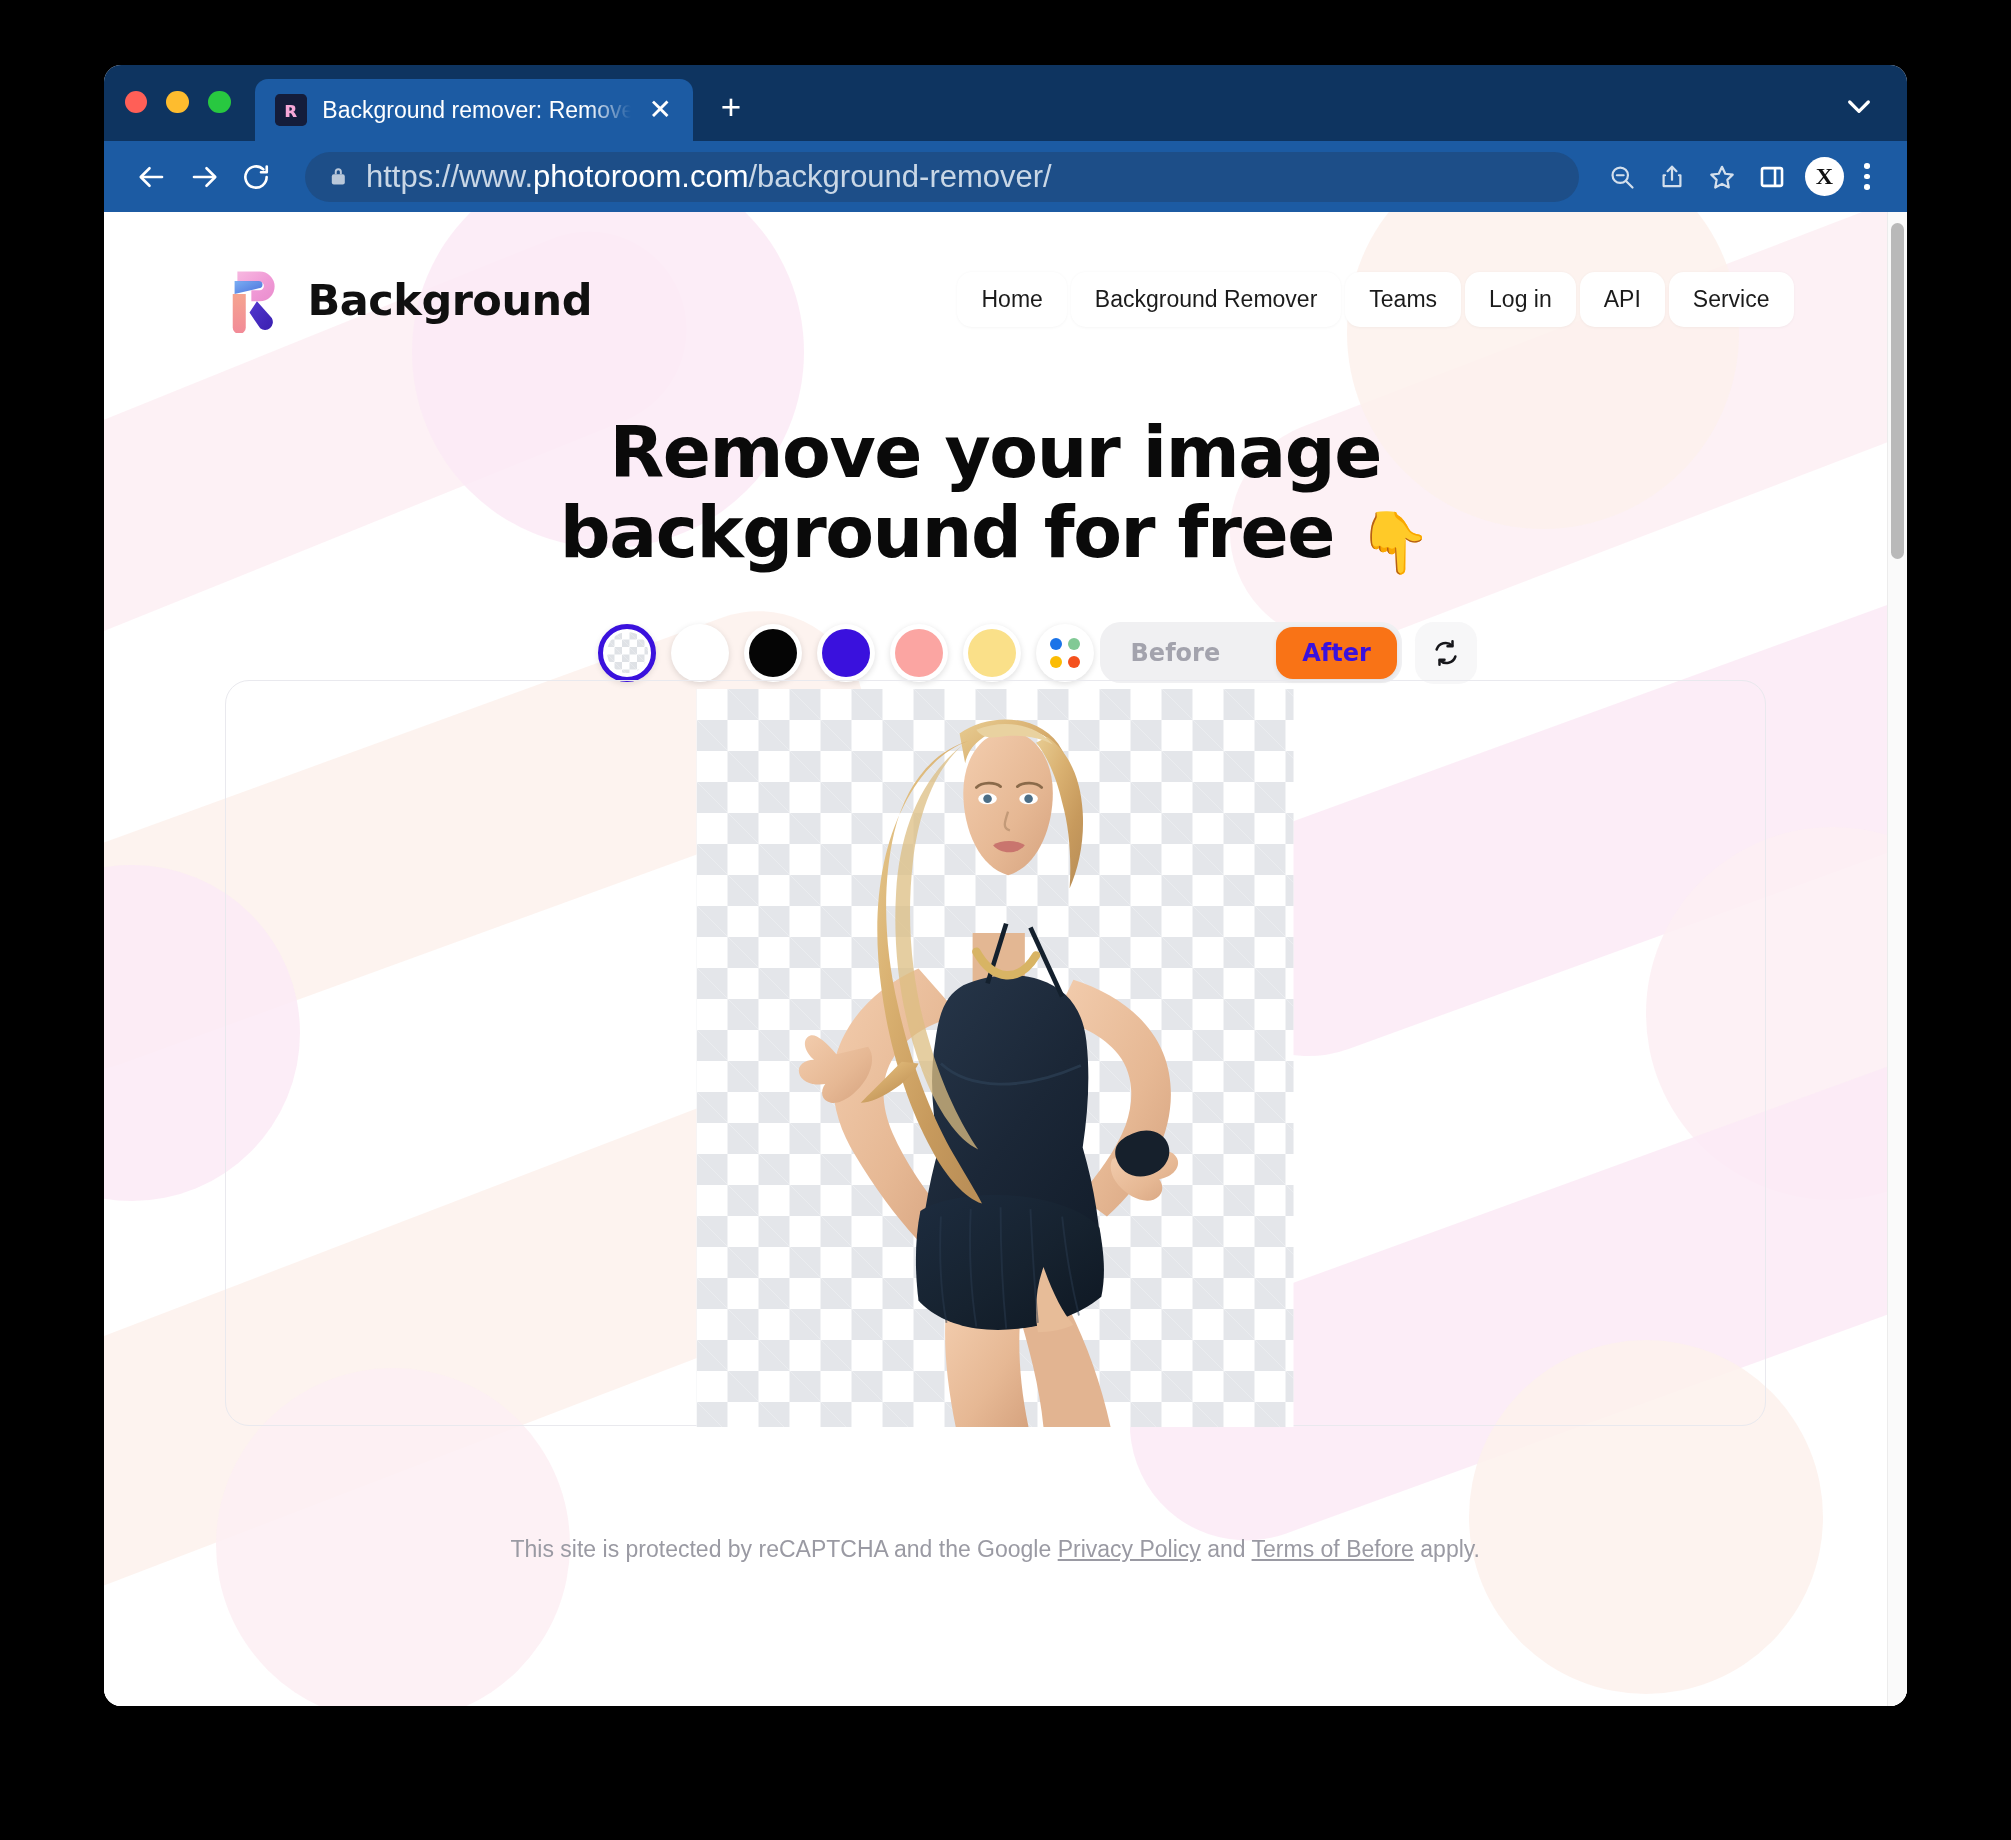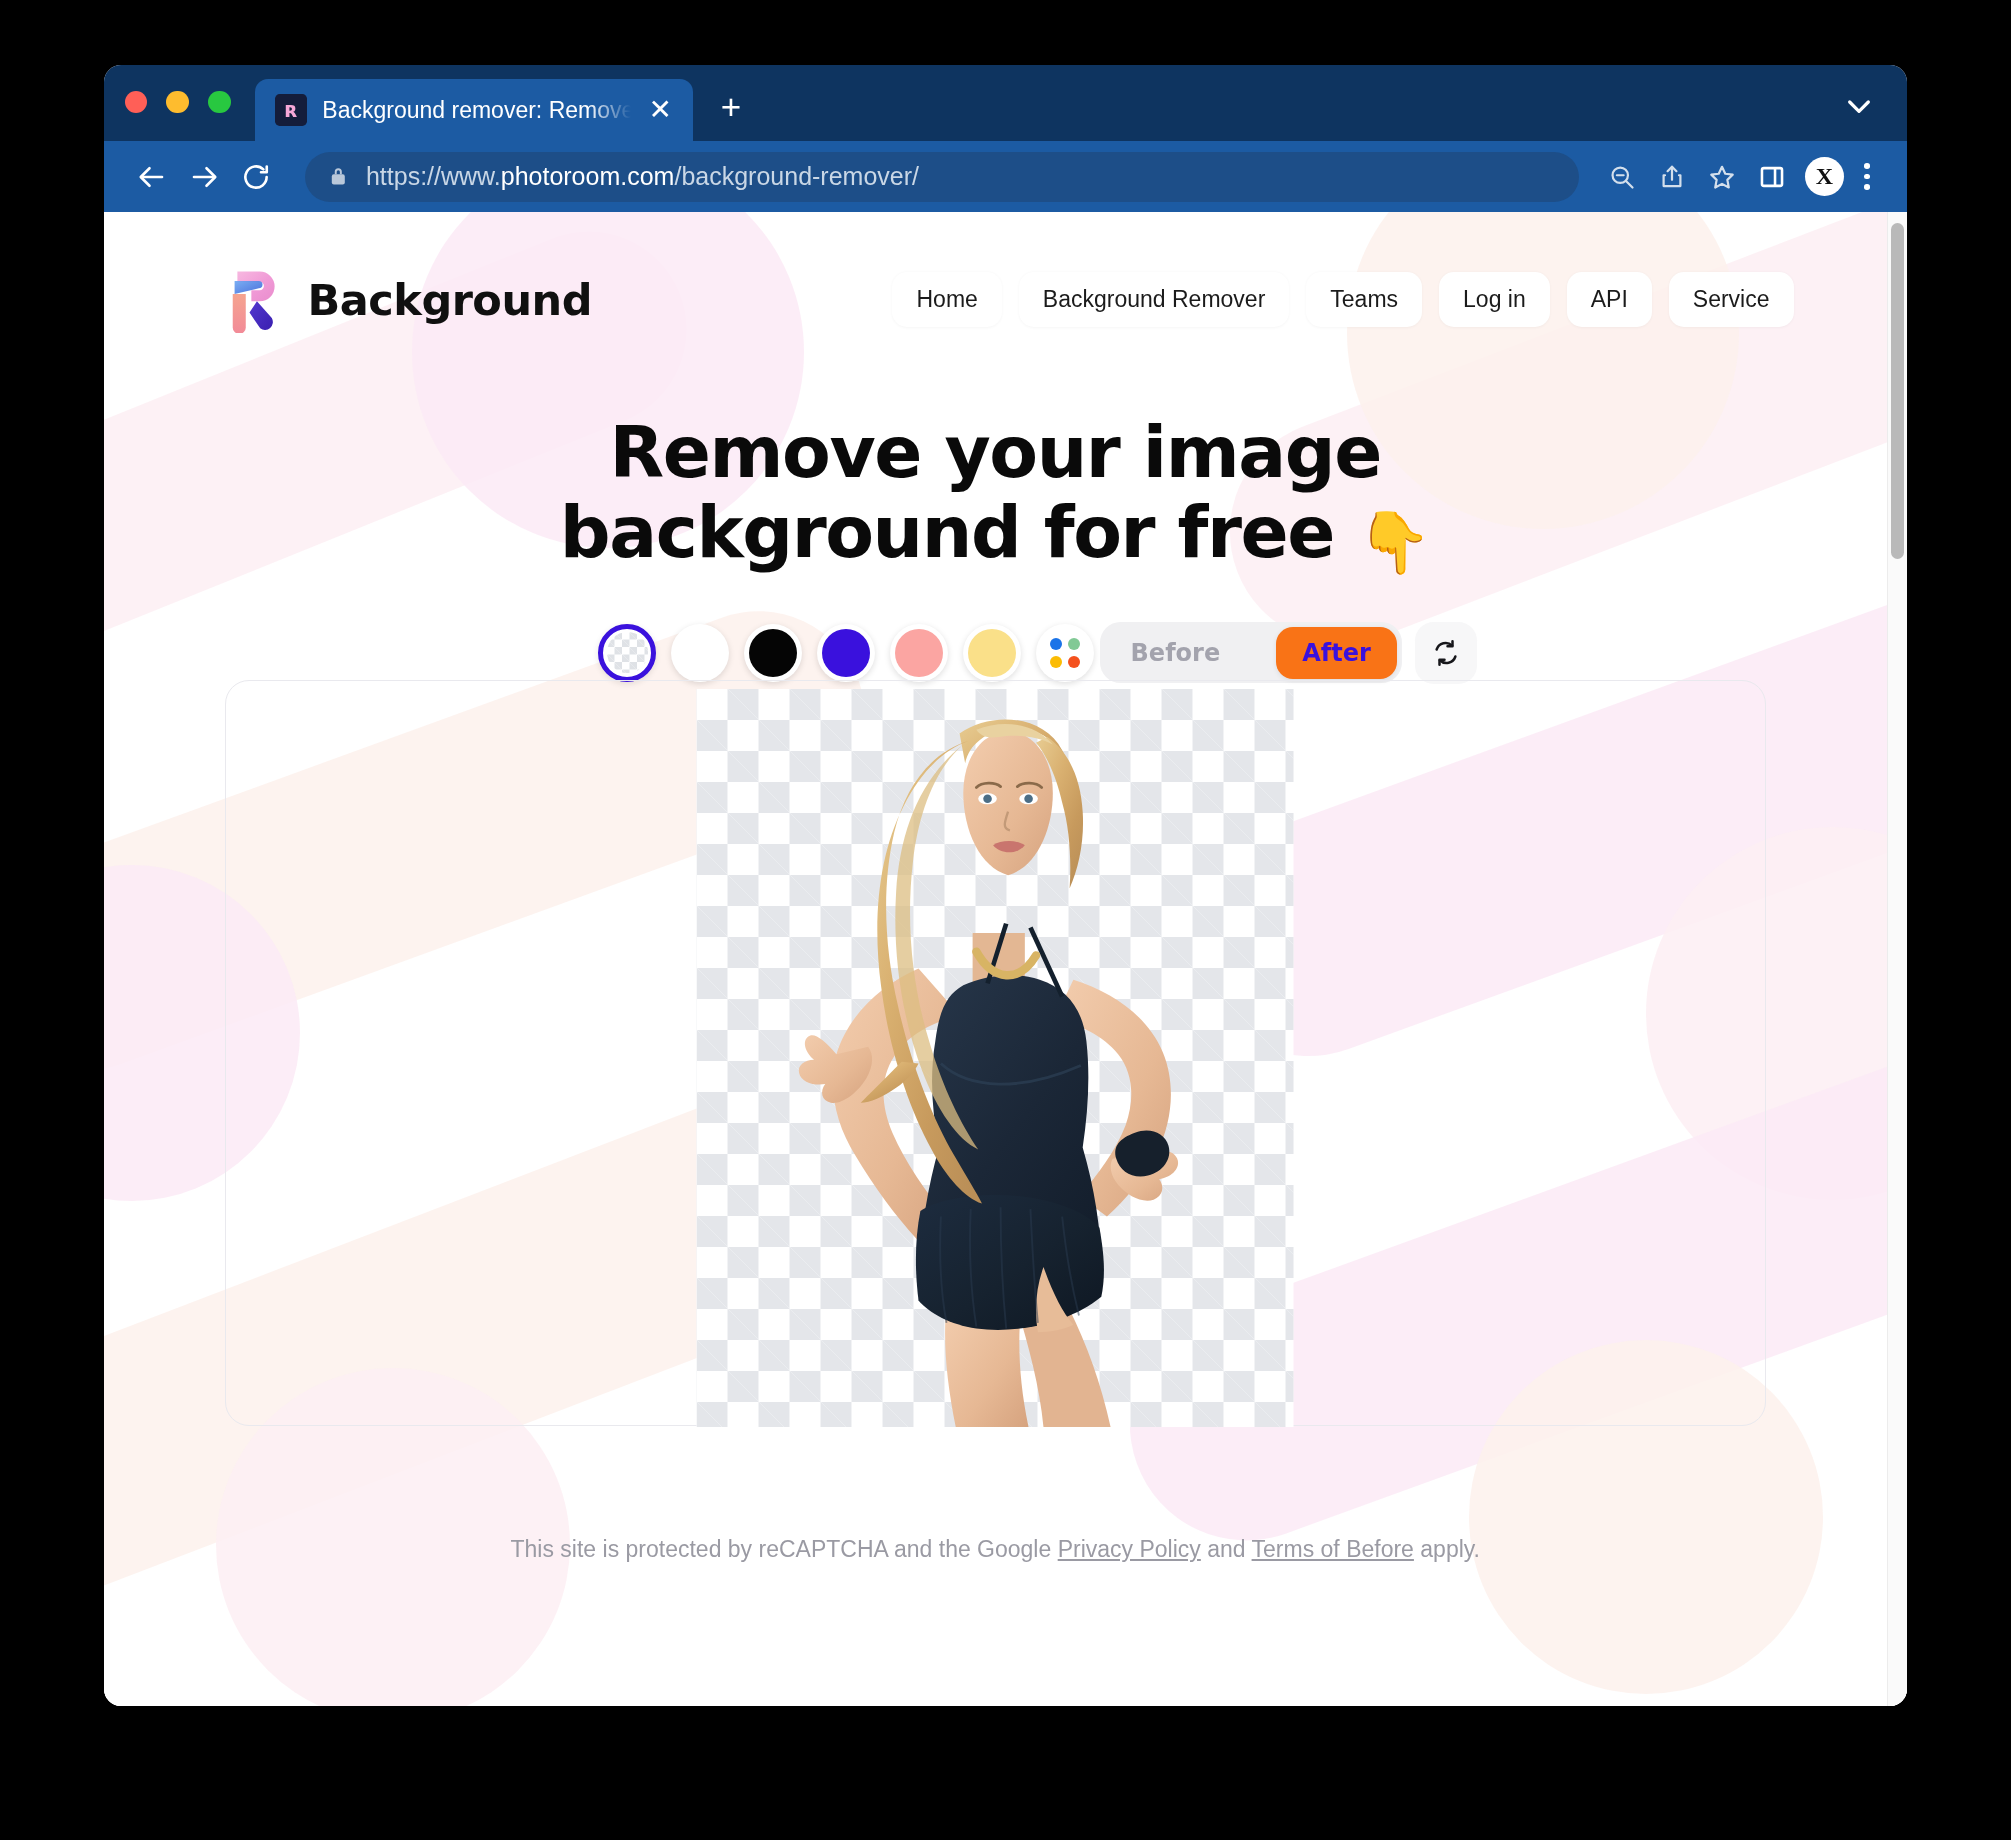--- a/index.html
+++ b/index.html
@@ -128,21 +128,21 @@
     border-radius: 25px;
     display: flex;
     align-items: center;
     padding: 0 24px;
     gap: 18.6px;
     min-width: 0;
     cursor: text;
   }
   #lock-icon { flex: 0 0 auto; width: 18.6px; height: 22.4px; }
   #url-text {
-    font-size: 25px;
+    font-size: 31px;
     color: #c9d7e6;
     white-space: nowrap;
     overflow: hidden;
   }
   #url-text .u-host { color: #ffffff; }
 
   .tool-icon {
     width: 50px; height: 50px;
     display: flex; align-items: center; justify-content: center;
     cursor: pointer;
@@ -223,21 +223,21 @@
     font-size: 43px;
     font-weight: 700;
     color: #101010;
     letter-spacing: -0.5px;
     font-family: "DejaVu Sans", sans-serif;
   }
   #main-nav {
     margin-left: auto;
     display: flex;
     align-items: center;
-    gap: 17px;
+    gap: 4px;
   }
   .nav-item {
     background: #ffffff;
     border-radius: 15px;
     padding: 14px 24px;
     font-size: 23px;
     color: #1b1b1b;
     white-space: nowrap;
     cursor: pointer;
     box-shadow: 0 0.9px 2.8px rgba(0,0,0,0.04);

